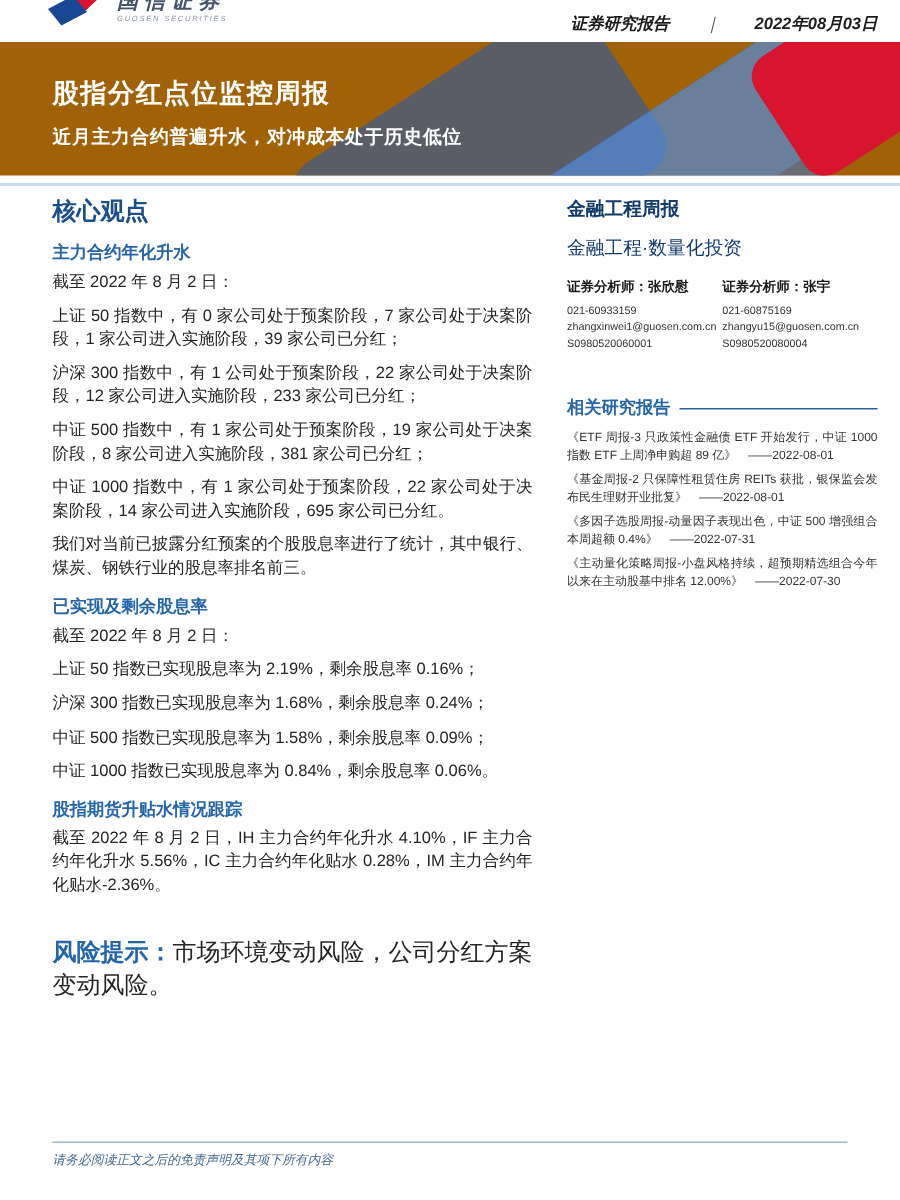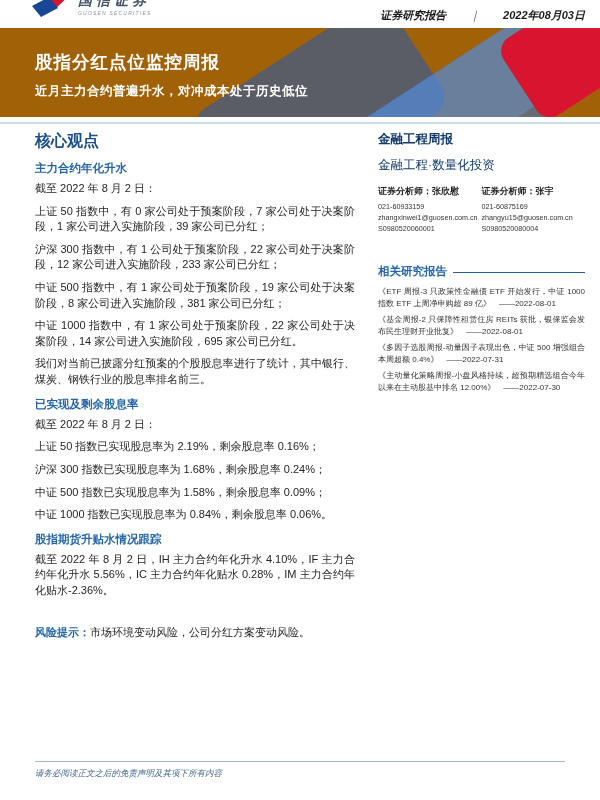--- a/index.html
+++ b/index.html
@@ -31,21 +31,21 @@
   .banner-rule { position:absolute; top:122px; left:0; width:600px; height:2px; background:#c9dbee; }
 
   
   .content { position:absolute; top:131px; left:35px; width:550px; display:flex; gap:23px; }
   .col-left { width:320px; }
   .col-right { width:207px; }
 
   .core-title { font-size:16px; font-weight:bold; color:#1b4f8a; margin-bottom:9px; }
   .sec-heading { font-size:11.5px; font-weight:bold; color:#2566a8; margin:9px 0 5px; }
   .para { font-size:11px; line-height:1.42; color:#252525; margin-bottom:7px; text-align:justify; }
-  .risk { margin-top:26px; font-size:11px; line-height:1.42; }
+  .risk { margin-top:26px; font-size:16px; line-height:1.42; }
   .risk-label { font-weight:bold; color:#2566a8; }
   .risk-text { color:#252525; }
 
   
   .series-title { font-size:12.5px; font-weight:bold; color:#123a6b; margin-bottom:9px; }
   .category-title { font-size:12.5px; font-weight:normal; color:#123a6b; margin-bottom:11px; }
   .analysts { display:flex; }
   .analyst { width:104px; }
   .an-name { font-size:9px; font-weight:bold; color:#1c1c1c; margin-bottom:3px; white-space:nowrap; }
   .an-line { font-size:7.2px; color:#333; line-height:1.55; white-space:nowrap; }

